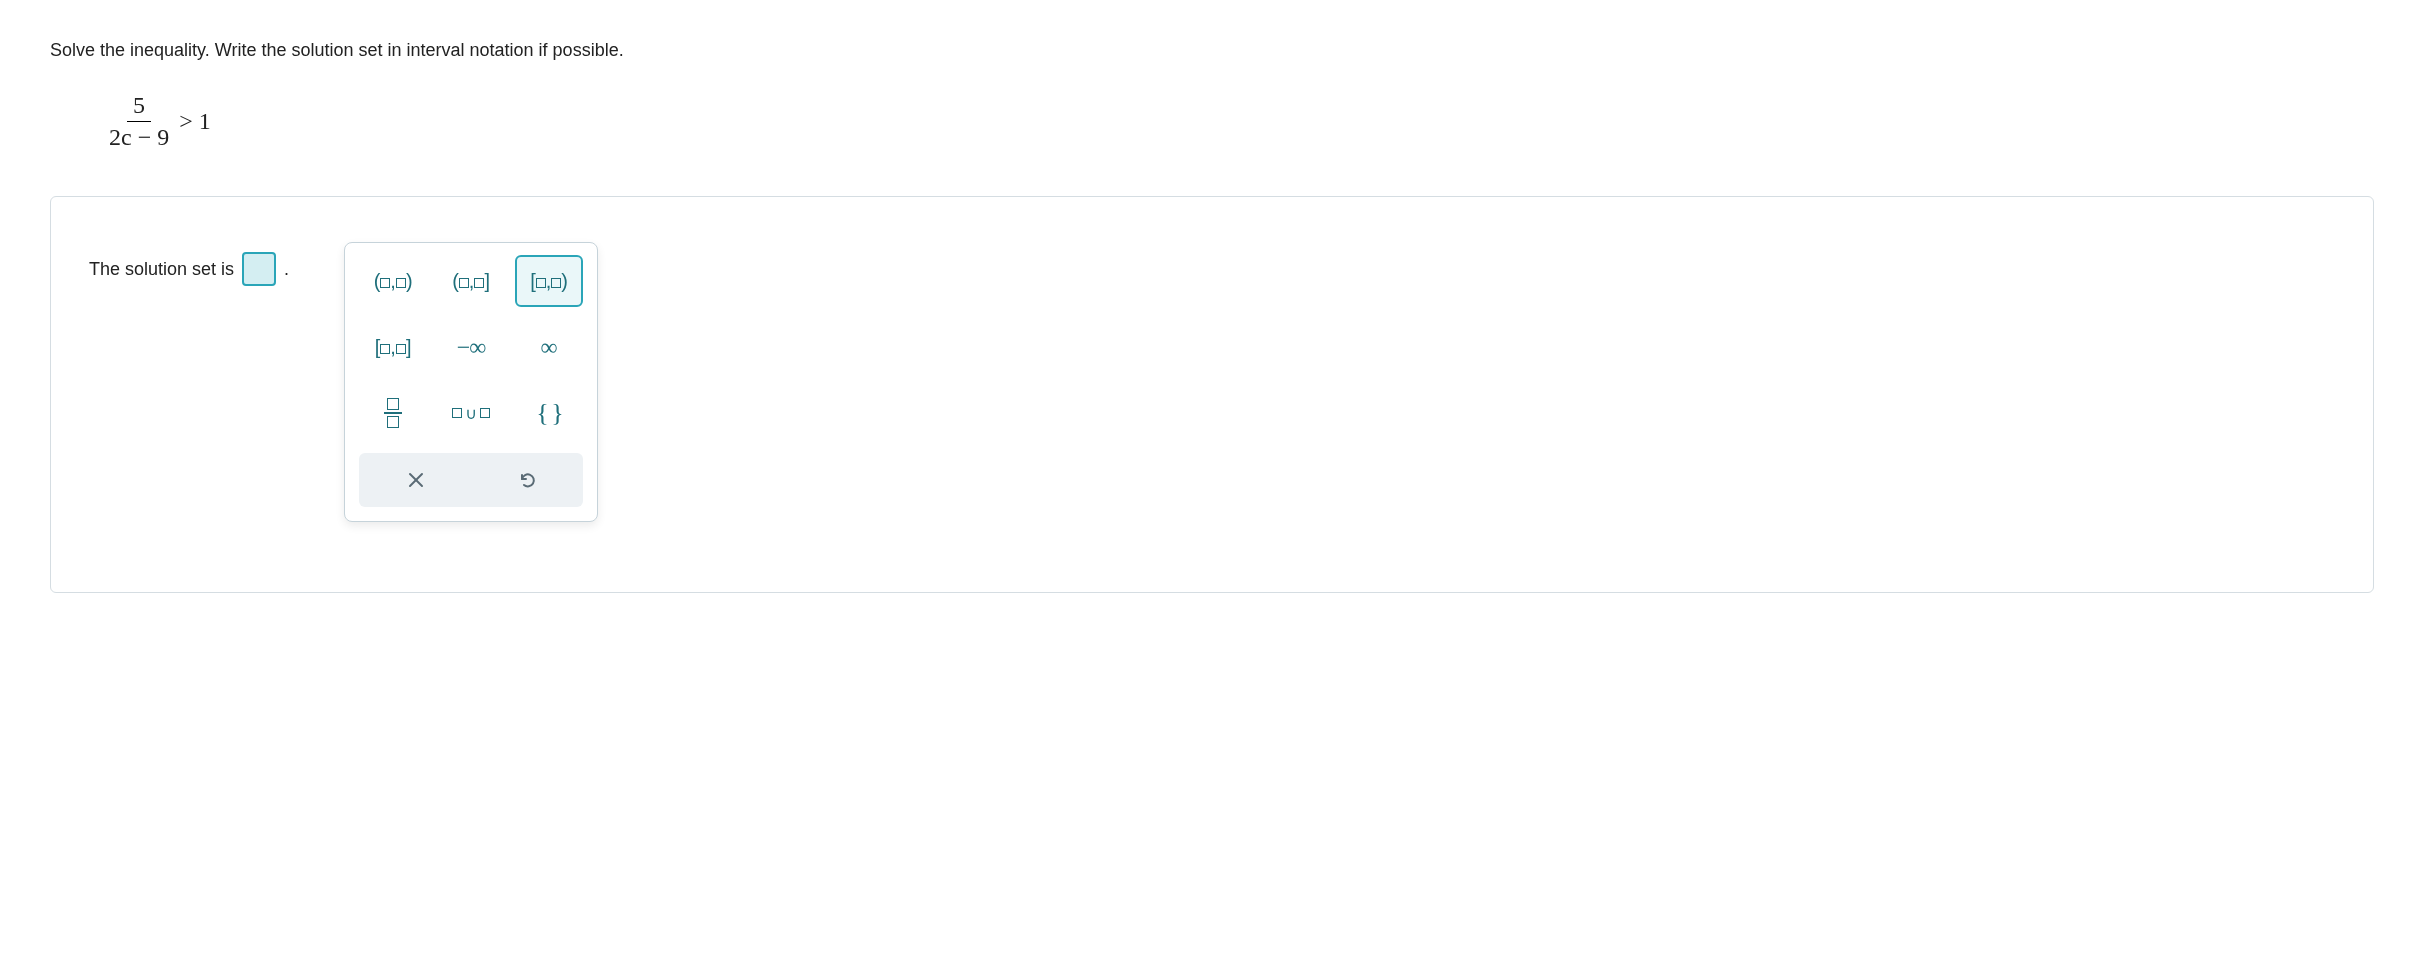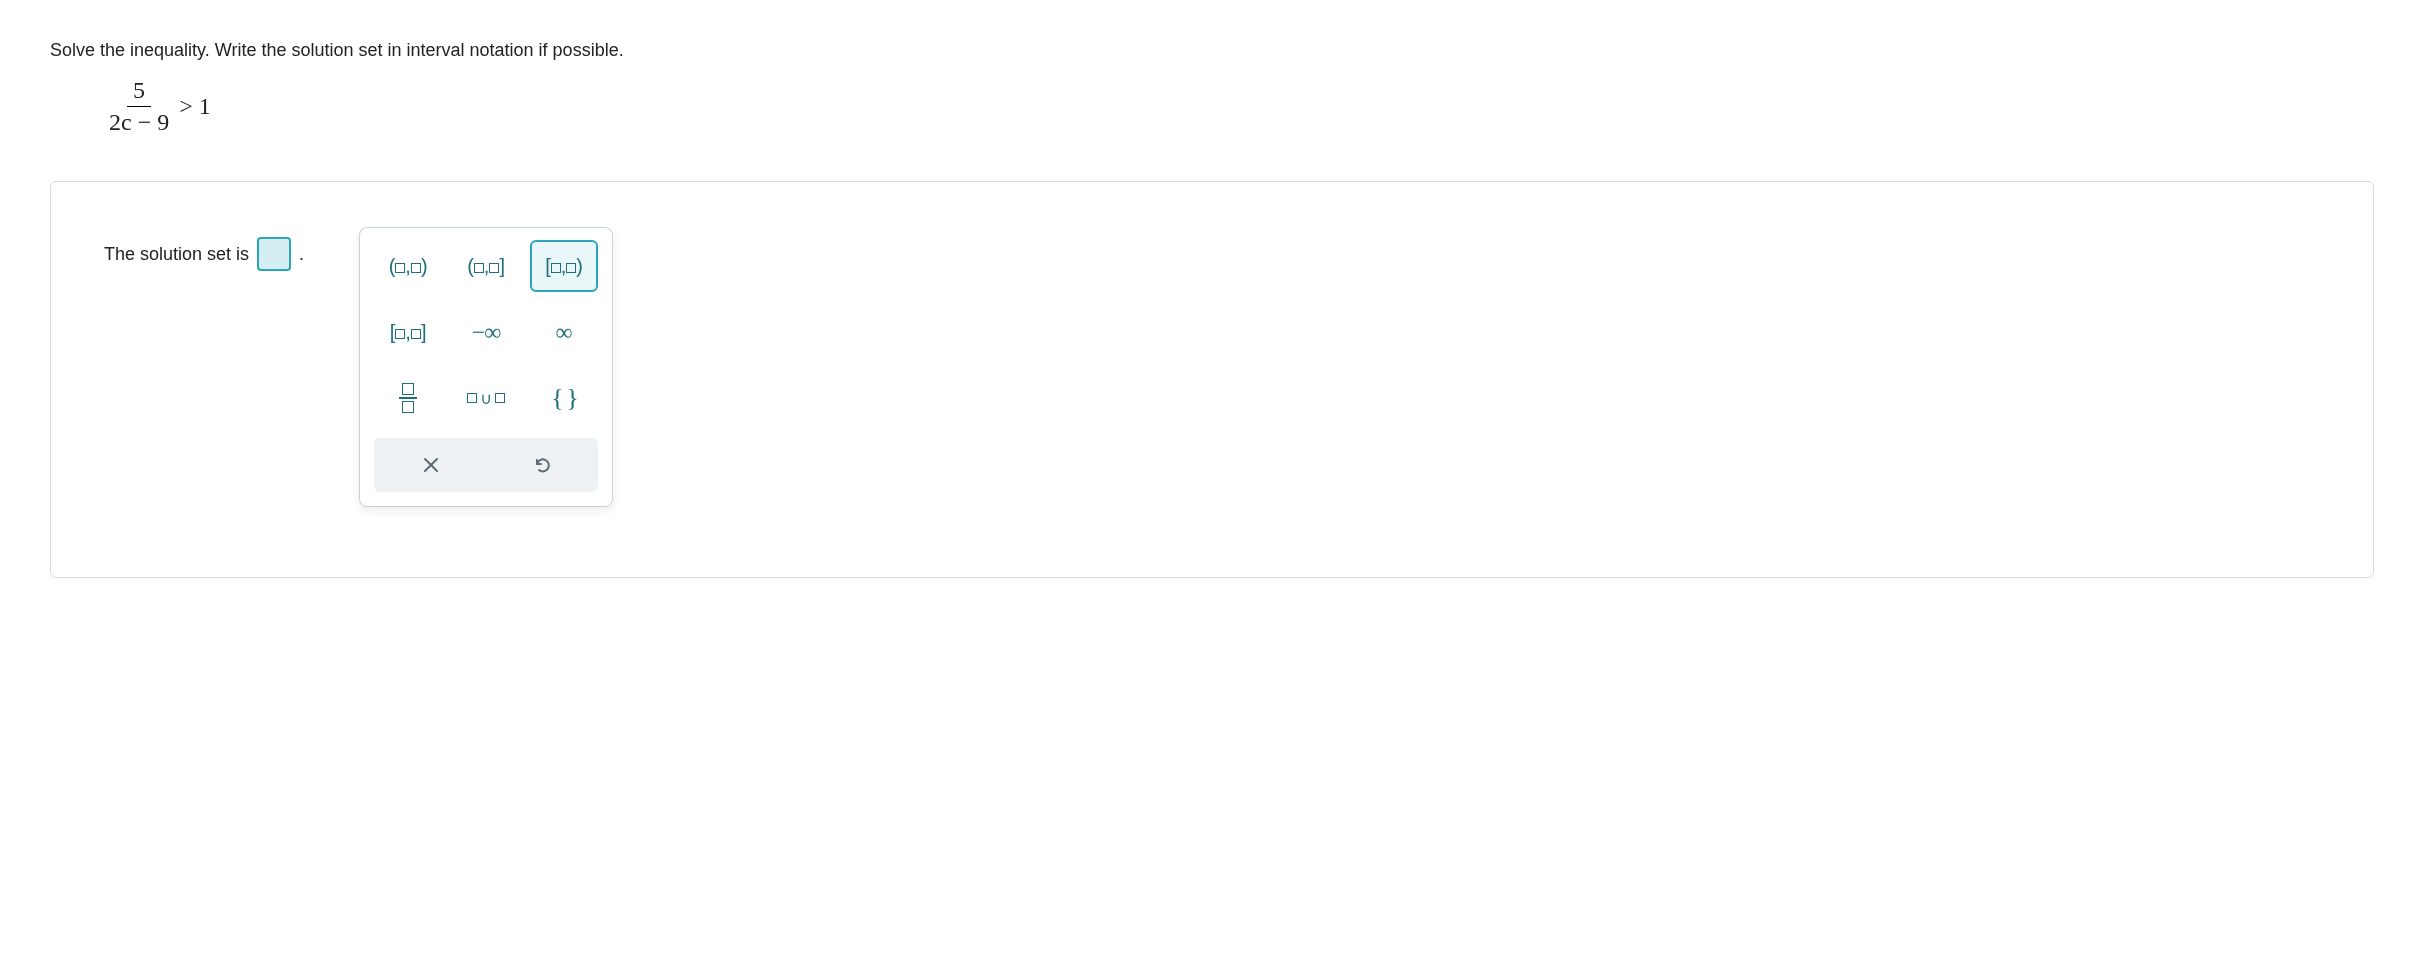--- a/index.html
+++ b/index.html
@@ -6,21 +6,21 @@
   body {
     margin: 0;
     padding: 40px 50px;
     font-family: Verdana, Geneva, sans-serif;
     font-size: 18px;
     color: #222;
     background: #fff;
     width: 2424px;
   }
   .instruction {
-    margin-bottom: 16px;
+    margin-bottom: 31px;
     color: #222;
   }
   .equation-block {
     margin-left: 55px;
     margin-bottom: 45px;
     font-family: 'Times New Roman', serif;
     font-size: 24px;
     display: flex;
     align-items: center;
   }
@@ -36,21 +36,21 @@
     padding: 0 6px 2px 6px;
     text-align: center;
   }
   .fraction .den {
     padding: 2px 4px 0 4px;
     text-align: center;
   }
   .answer-panel {
     border: 1px solid #d5dde2;
     border-radius: 6px;
-    padding: 45px 35px 70px 53px;
+    padding: 45px 35px 70px 38px;
     display: flex;
     align-items: flex-start;
     gap: 55px;
   }
   .prompt-row {
     display: flex;
     align-items: center;
     gap: 8px;
     margin-top: 10px;
   }

